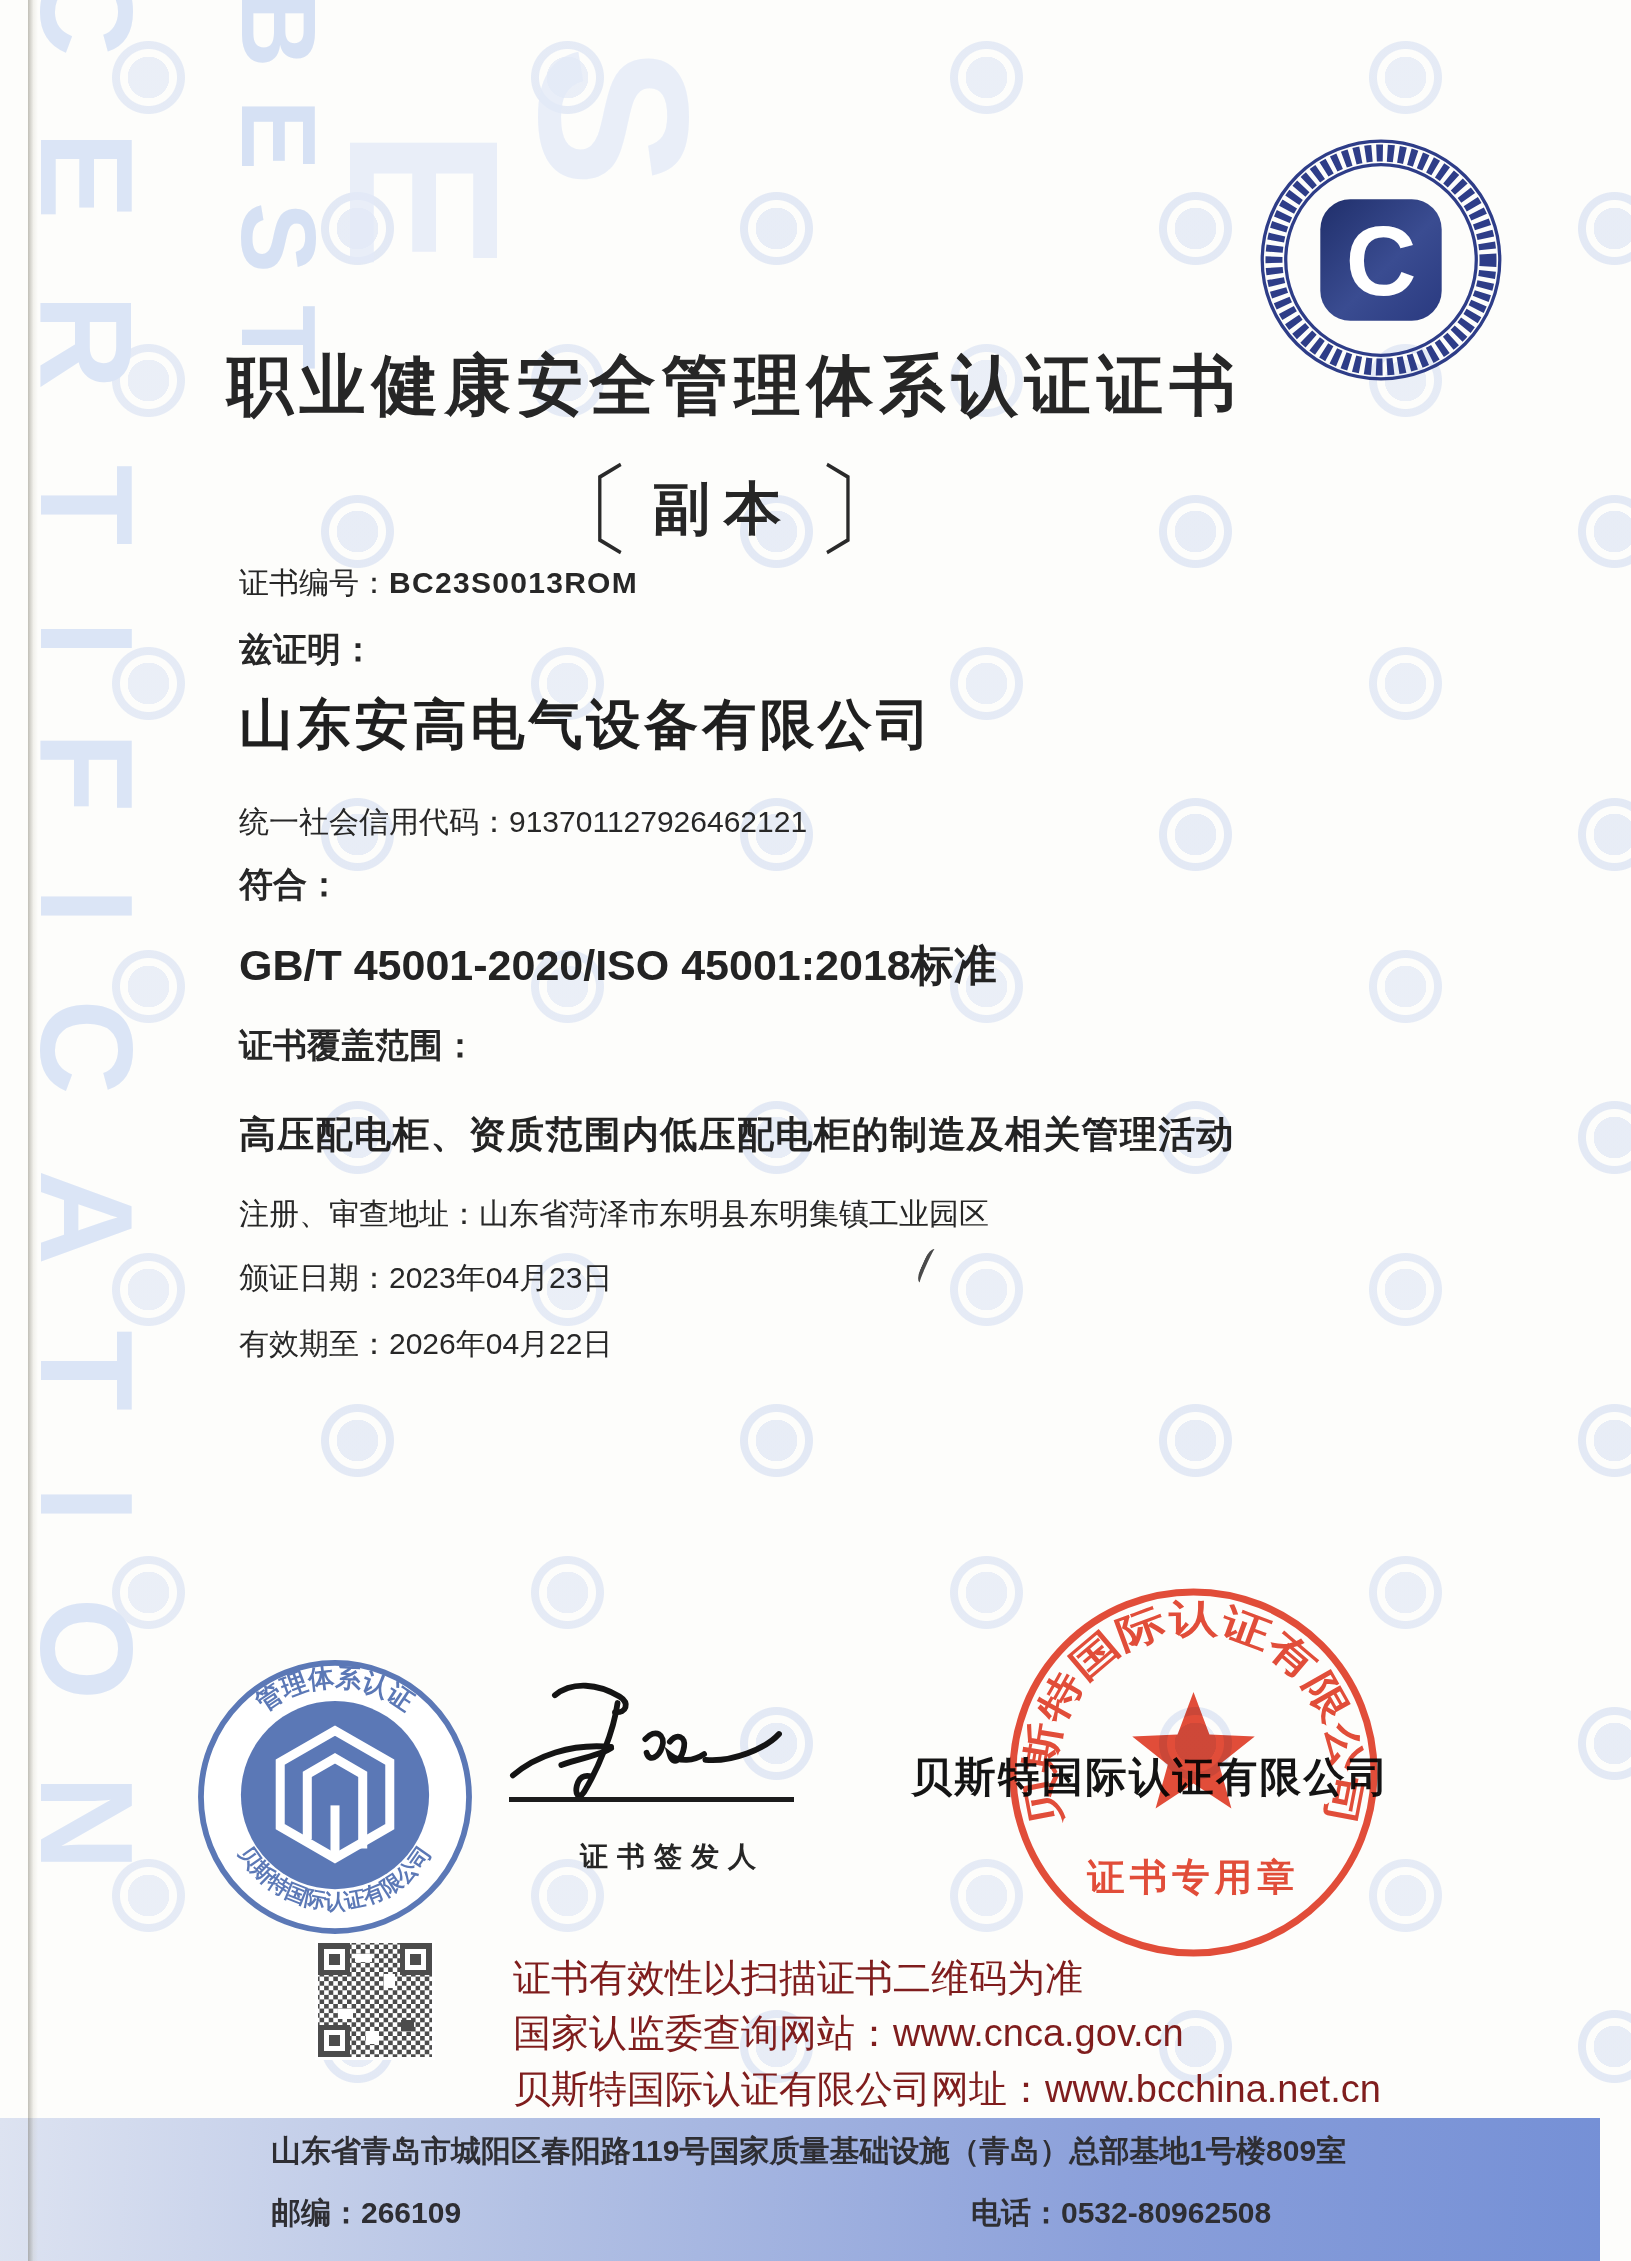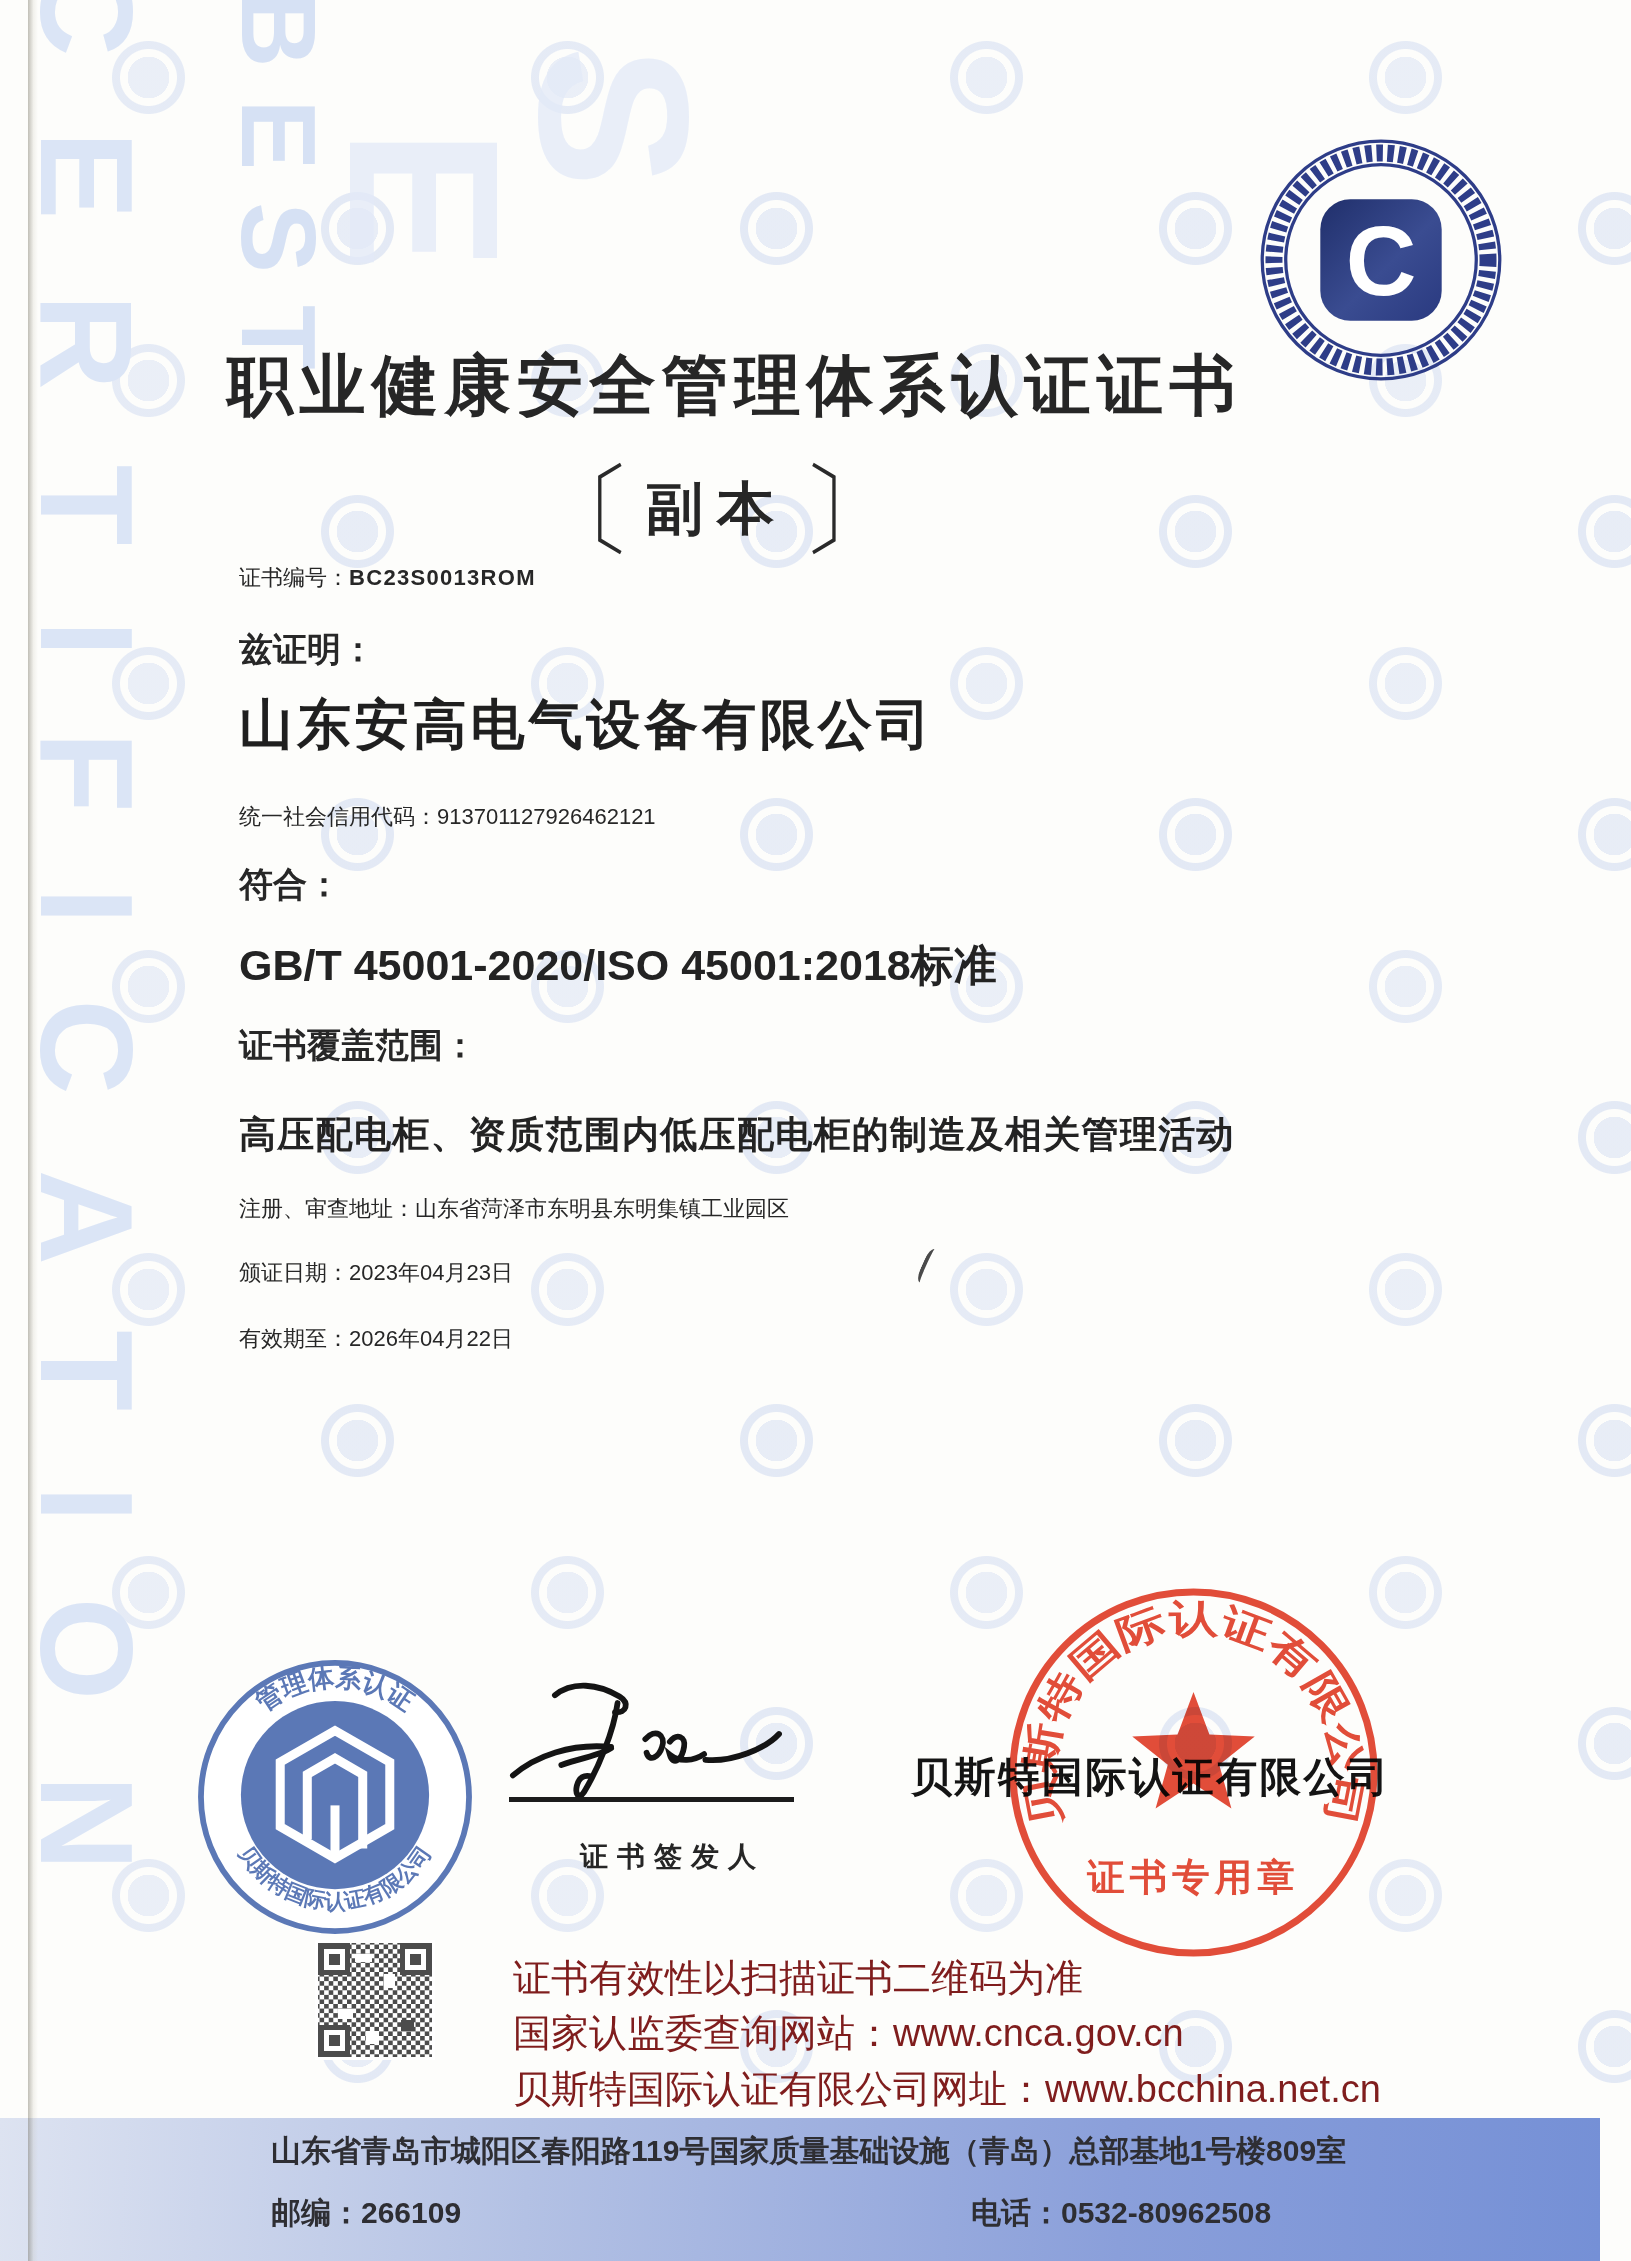--- a/index.html
+++ b/index.html
@@ -34,24 +34,24 @@
     border-left:4.5px solid #4a4a4a; border-radius:40%; transform:rotate(24deg);}
 
   
   .top-logo{position:absolute; left:1257px; top:136px; width:248px; height:248px; z-index:2;}
 
   
   .title{position:absolute; left:227px; top:341px; z-index:2; font-size:66px; font-weight:800;
     letter-spacing:6.5px; color:#262626; white-space:nowrap;}
   .subtitle{position:absolute; left:536px; top:448px; height:123px; z-index:2; display:flex; align-items:center;}
   .subtitle .bk{font-size:102px; font-weight:300; line-height:1; color:#2a2a2a; transform:scaleX(.9);}
-  .subtitle .sub-text{font-size:57px; font-weight:700; letter-spacing:14px; color:#262626; margin:0 8px;}
+  .subtitle .sub-text{font-size:57px; font-weight:700; letter-spacing:14px; color:#262626; margin:0 15px;}
 
   .line{position:absolute; left:239px; z-index:2; white-space:nowrap; color:#272727;}
-  .sm{font-size:22px; font-weight:500;}
+  .sm{font-size:30px; font-weight:500;}
   .md{font-size:34px; font-weight:600;text-align:center;}
   .val-b{font-weight:700; letter-spacing:1.3px;}
   .company{font-size:54px; font-weight:700; letter-spacing:3.9px; color:#1f1f1f;}
   .standard{font-size:43px; font-weight:600; letter-spacing:0; color:#232323;}
   .scope{font-size:37px; font-weight:600; letter-spacing:1.3px; color:#232323;}
 
   
   .badge{position:absolute; left:190px; top:1652px; width:290px; height:290px; z-index:2;}
 
   

